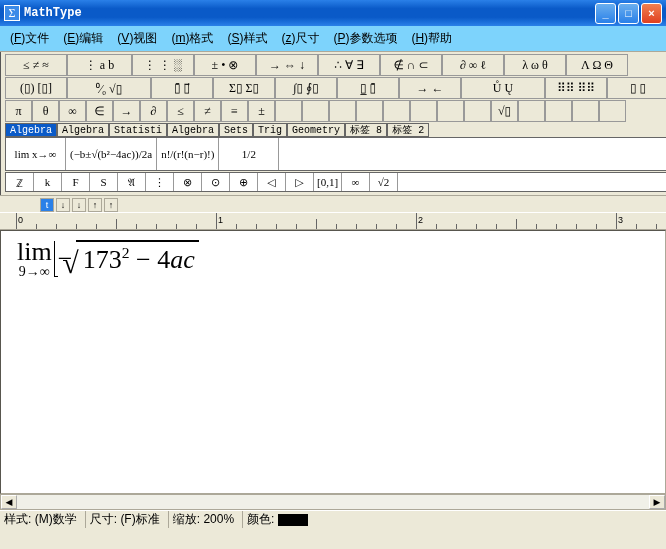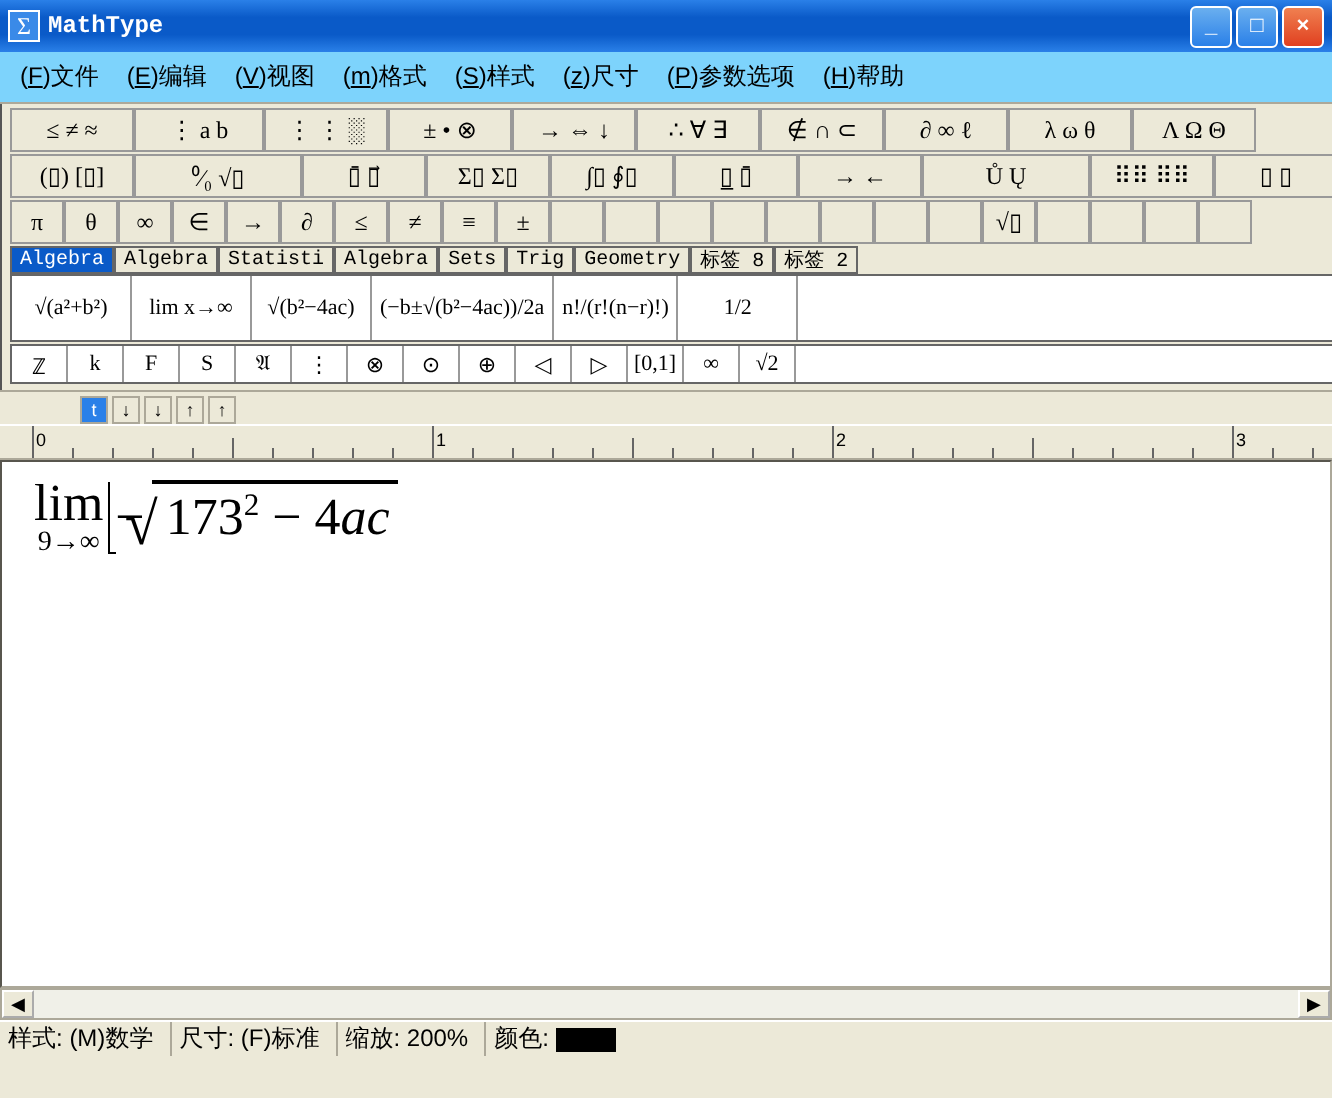--- a/index.html
+++ b/index.html
@@ -135,23 +135,21 @@
         <div class="tab">Algebra</div>
         <div class="tab">Statisti</div>
         <div class="tab">Algebra</div>
         <div class="tab">Sets</div>
         <div class="tab">Trig</div>
         <div class="tab">Geometry</div>
         <div class="tab">标签 8</div>
         <div class="tab">标签 2</div>
       </div>
     <div class="tprow" id="templates" style="height:34px;">
-        <div class="tbtn" style="min-width: 60px;">√(a²+b²)</div>
         <div class="tbtn" style="min-width: 60px;">lim x→∞</div>
-        <div class="tbtn" style="min-width: 60px;">√(b²−4ac)</div>
         <div class="tbtn" style="min-width: 60px;">(−b±√(b²−4ac))/2a</div>
         <div class="tbtn" style="min-width: 60px;">n!/(r!(n−r)!)</div>
         <div class="tbtn" style="min-width: 60px;">1/2</div>
         <div class="tbtn" style="flex: 1 1 0%;"></div>
       </div>
     <div class="tprow" id="smallrow" style="height:20px;">
         <div class="tbtn" style="width: 28px;">ℤ</div>
         <div class="tbtn" style="width: 28px;">k</div>
         <div class="tbtn" style="width: 28px;">F</div>
         <div class="tbtn" style="width: 28px;">S</div>

